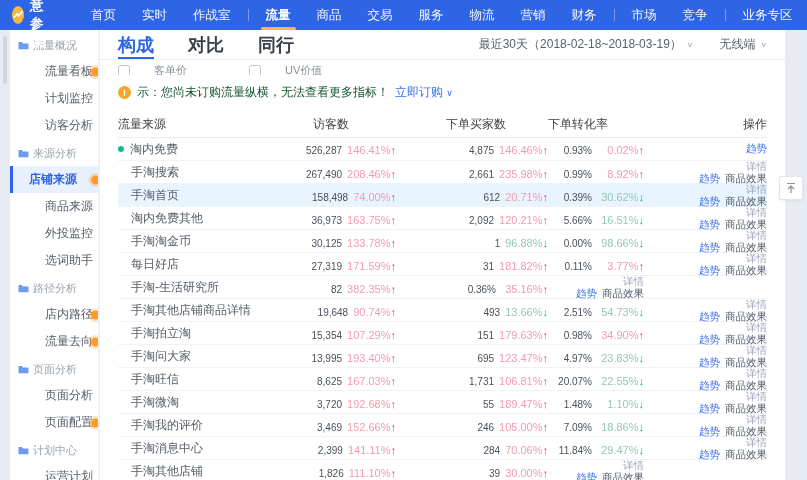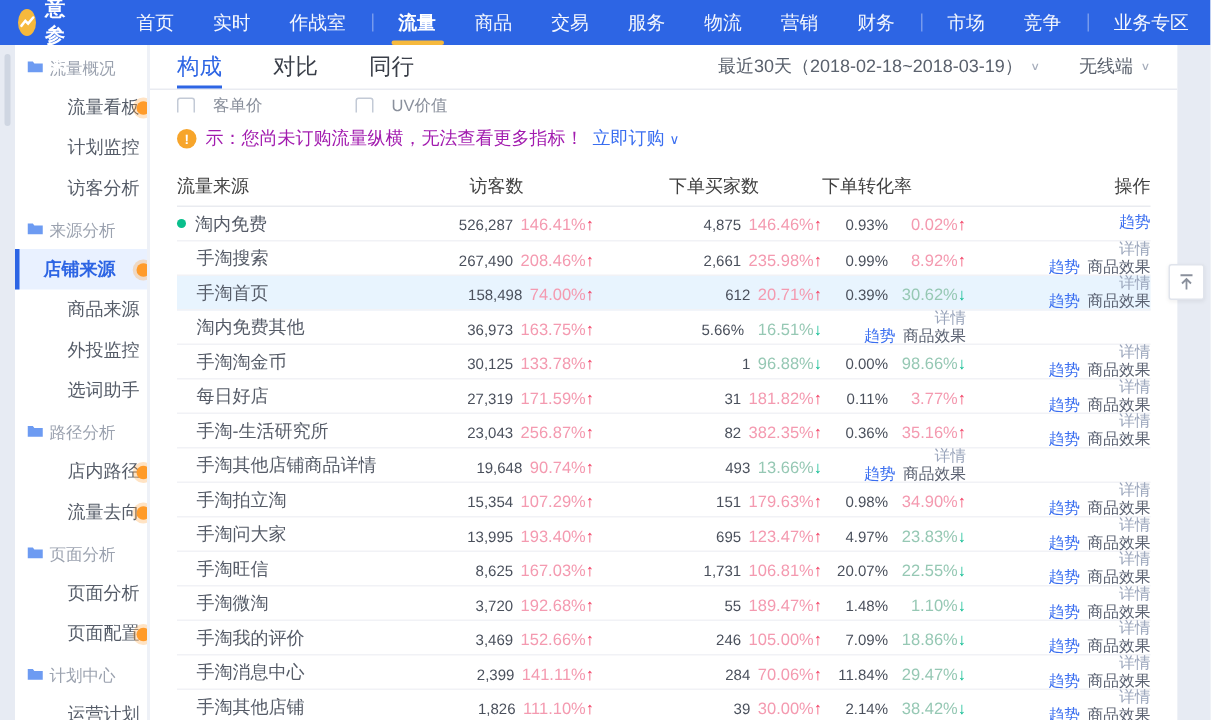--- a/index.html
+++ b/index.html
@@ -40,42 +40,42 @@
 
   .card { flex:1; background:#fff; margin-left:2px; overflow:hidden; }
   .rightstrip { width:22px; background:#e7ebf3; position:relative; }
   .backtop { position:absolute; right:4px; top:146px; width:24px; height:24px; background:#fff;
     border:1px solid #e0e4ec; border-radius:2px; display:flex; align-items:center;
     justify-content:center; cursor:pointer; box-shadow:0 1px 3px rgba(0,0,0,.06); }
 
   
   .tabbar { height:30px; display:flex; align-items:center; padding:0 18px;
     border-bottom:1px solid #e9ebf1; }
-  .tab { font-size:15px; color:#3a3f49; margin-right:34px; height:100%; display:flex;
-    align-items:center; position:relative; cursor:pointer; }
+  .tab { font-size:18px; color:#3a3f49; margin-right:34px; height:100%; display:flex;
+    align-items:center; position:relative; cursor:pointer;font-weight:bold; }
   .tab.active { color:#2d65e4; }
   .tab.active::after { content:""; position:absolute; left:0; right:0; bottom:0;
     height:2px; background:#2d65e4; }
   .tab-right { margin-left:auto; display:flex; align-items:flex-start; gap:26px;
     font-size:12px; color:#5a616d; }
   .selector { display:flex; align-items:center; gap:5px; cursor:pointer; }
   .caret { font-size:9px; color:#a6adbb; transform:scaleY(.8); }
 
   
   .content { padding:0 18px; }
   .metrics { height:15px; overflow:hidden; display:flex; gap:62px; align-items:flex-end; }
-  .metric { display:flex; align-items:center; gap:12px; margin-bottom:-3px; }
+  .metric { display:flex; align-items:center; gap:24px; margin-bottom:-3px; }
   .cbx { width:12px; height:12px; border:1px solid #c3cad6; border-radius:2px;
     background:#fff; cursor:pointer; }
   .metric span { font-size:11px; color:#8a909c; }
 
   .notice { display:flex; align-items:center; gap:6px; margin-top:9px; }
   .notice-icon { width:13px; height:13px; border-radius:50%; background:#f7a52b; color:#fff;
     font-size:9px; font-weight:bold; display:flex; align-items:center; justify-content:center; }
-  .notice-text { font-size:12px; color:#a21caf; }
+  .notice-text { font-size:12px; color:#14532d; }
   .notice-link { font-size:12px; color:#3a6ef0; cursor:pointer; }
 
   
   .tbl { margin-top:11px; }
   .trow { display:grid; grid-template-columns:160px 118px 152px 96px 1fr;
     align-items:center; border-bottom:1px solid #f1f2f6; height:23px; }
   .thead { height:26px; border-bottom:1px solid #e9ebf0; color:#404040; font-size:12px; }
   .thead .h { white-space:nowrap; }
   .h-v { padding-left:35px; } .h-b { padding-left:50px; } .h-a { text-align:right; }
   .trow.hl { background:#e8f4fe; }
@@ -292,20 +292,21 @@
             <div class="cell-acts">
               <div><span class="lnk-detail">详情</span></div>
               <div><span class="lnk-trend">趋势</span><span class="lnk-effect">商品效果</span></div>
             </div>
           </div>
           <div class="trow">
             <div class="cell-name lvl1">
               <span>淘内免费其他</span>
             </div>
             <div class="cell-num"><span class="val">36,973</span><span class="pct up">163.75%</span><span class="arr up">↑</span></div>
+            <div class="cell-num"><span class="val">2,092</span><span class="pct up">120.21%</span><span class="arr up">↑</span></div>
             <div class="cell-conv">
               <span class="val">5.66%</span>
               <span class="pwrap"><span class="pct down">16.51%</span><span class="arr down">↓</span></span>
             </div>
             <div class="cell-acts">
               <div><span class="lnk-detail">详情</span></div>
               <div><span class="lnk-trend">趋势</span><span class="lnk-effect">商品效果</span></div>
             </div>
           </div>
           <div class="trow">
@@ -335,37 +336,40 @@
             </div>
             <div class="cell-acts">
               <div><span class="lnk-detail">详情</span></div>
               <div><span class="lnk-trend">趋势</span><span class="lnk-effect">商品效果</span></div>
             </div>
           </div>
           <div class="trow">
             <div class="cell-name lvl1">
               <span>手淘-生活研究所</span>
             </div>
-            <div class="cell-num"><span class="val">23,043</span><span class="pct up">256.87%</span><span class="arr up">↑</span></div>
             <div class="cell-num"><span class="val">82</span><span class="pct up">382.35%</span><span class="arr up">↑</span></div>
             <div class="cell-conv">
               <span class="val">0.36%</span>
               <span class="pwrap"><span class="pct up">35.16%</span><span class="arr up">↑</span></span>
             </div>
             <div class="cell-acts">
               <div><span class="lnk-detail">详情</span></div>
               <div><span class="lnk-trend">趋势</span><span class="lnk-effect">商品效果</span></div>
             </div>
           </div>
           <div class="trow">
             <div class="cell-name lvl1">
               <span>手淘其他店铺商品详情</span>
             </div>
             <div class="cell-num"><span class="val">19,648</span><span class="pct up">90.74%</span><span class="arr up">↑</span></div>
             <div class="cell-num"><span class="val">493</span><span class="pct down">13.66%</span><span class="arr down">↓</span></div>
+            <div class="cell-conv">
+              <span class="val">2.51%</span>
+              <span class="pwrap"><span class="pct down">54.73%</span><span class="arr down">↓</span></span>
+            </div>
             <div class="cell-acts">
               <div><span class="lnk-detail">详情</span></div>
               <div><span class="lnk-trend">趋势</span><span class="lnk-effect">商品效果</span></div>
             </div>
           </div>
           <div class="trow">
             <div class="cell-name lvl1">
               <span>手淘拍立淘</span>
             </div>
             <div class="cell-num"><span class="val">15,354</span><span class="pct up">107.29%</span><span class="arr up">↑</span></div>
@@ -453,24 +457,20 @@
               <div><span class="lnk-detail">详情</span></div>
               <div><span class="lnk-trend">趋势</span><span class="lnk-effect">商品效果</span></div>
             </div>
           </div>
           <div class="trow">
             <div class="cell-name lvl1">
               <span>手淘其他店铺</span>
             </div>
             <div class="cell-num"><span class="val">1,826</span><span class="pct up">111.10%</span><span class="arr up">↑</span></div>
             <div class="cell-num"><span class="val">39</span><span class="pct up">30.00%</span><span class="arr up">↑</span></div>
-            <div class="cell-conv">
-              <span class="val">2.14%</span>
-              <span class="pwrap"><span class="pct down">38.42%</span><span class="arr down">↓</span></span>
-            </div>
             <div class="cell-acts">
               <div><span class="lnk-detail">详情</span></div>
               <div><span class="lnk-trend">趋势</span><span class="lnk-effect">商品效果</span></div>
             </div>
           </div>
         </div>
     </div>
   </div>
 
   <div class="rightstrip">

